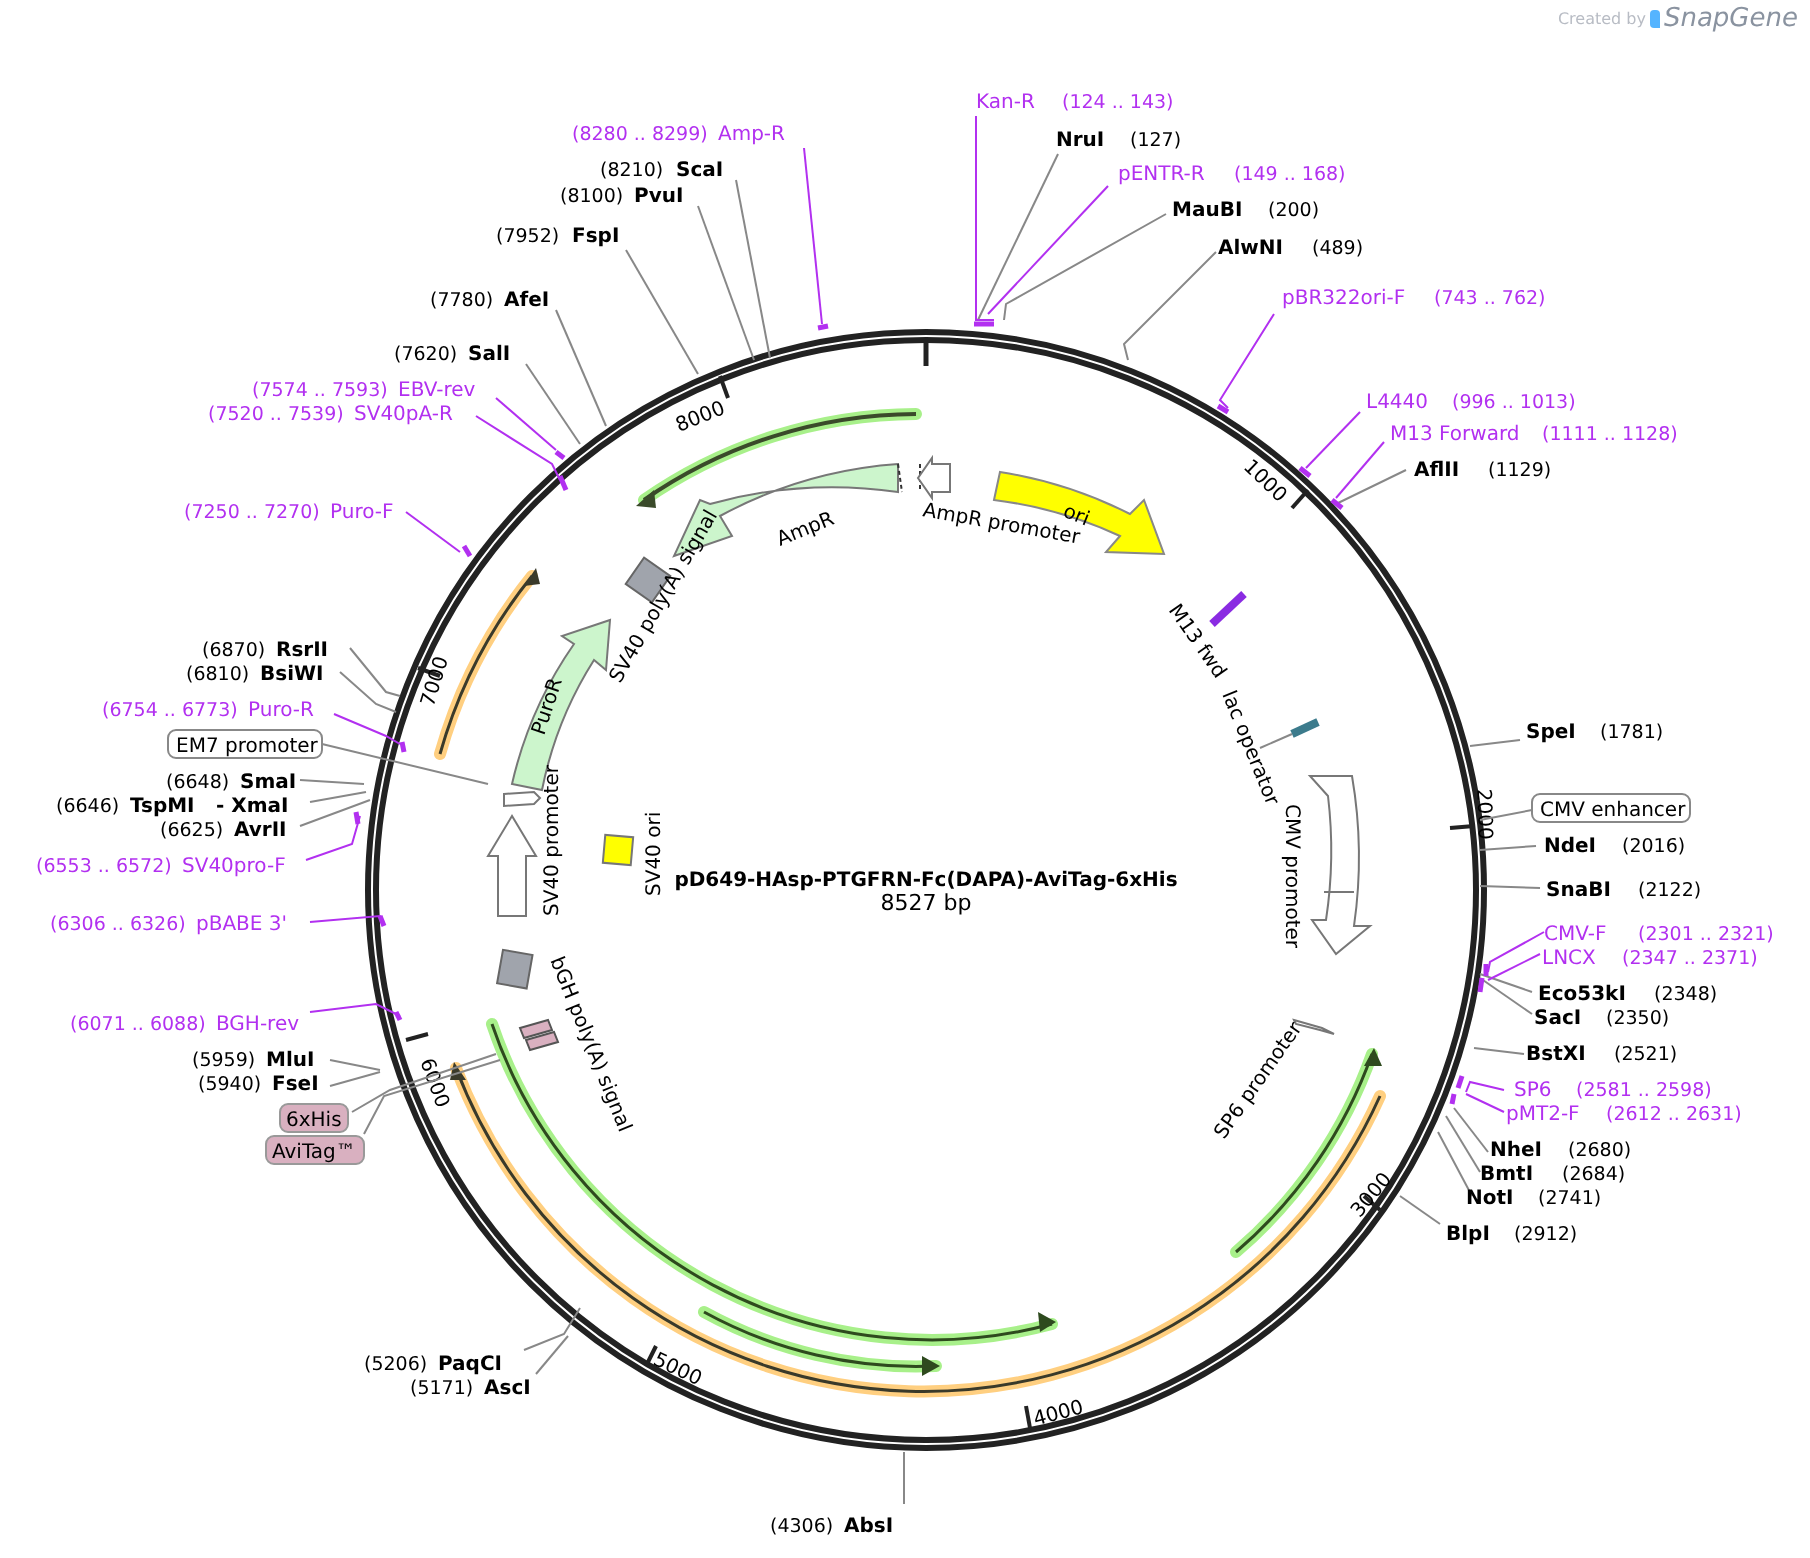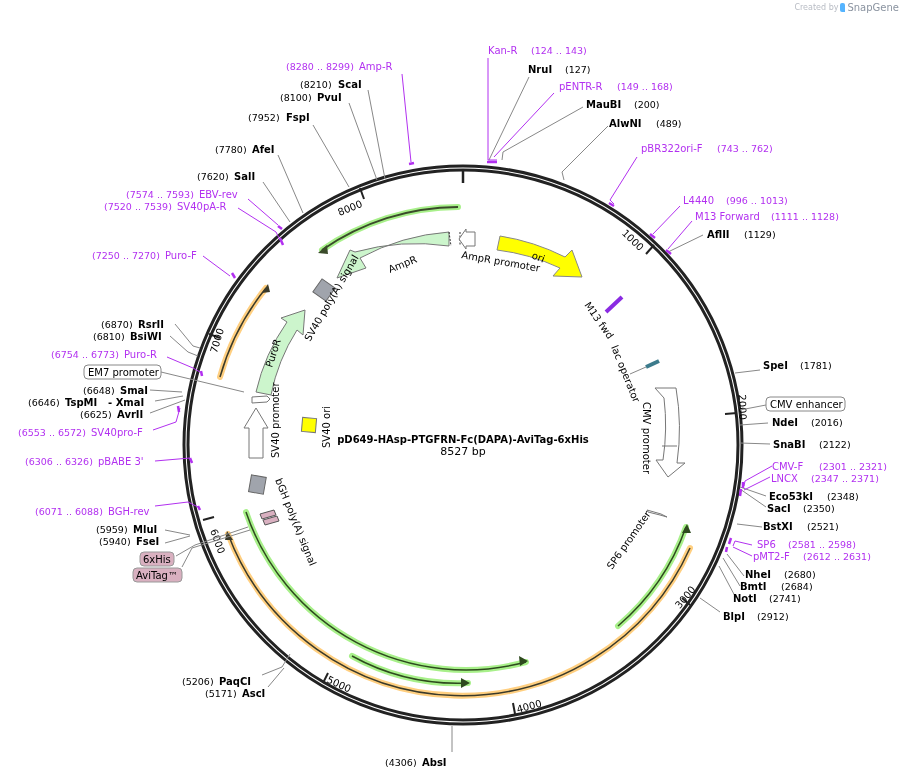--- a/index.html
+++ b/index.html
@@ -1,19 +1,19 @@
 <!DOCTYPE html>
 <html><head>
 <meta charset="utf-8">
 <style>
   html, body { margin:0; padding:0; background:#ffffff; }
   body { width:905px; height:779px; position:relative; overflow:hidden; font-family:"DejaVu Sans", sans-serif; }
   svg { position:absolute; left:0; top:0; }
   .credit { position:absolute; right:6px; top:2px; font-size:8px; color:#b8bcc4; display:flex; align-items:center; gap:2px; }
-  .credit .brand { font-size:10px; color:#8a93a0; }
+  .credit .brand { font-size:13px; color:#8a93a0;font-style:italic; }
   .credit .logo { display:inline-block; width:5px; height:9px; background:#55b4ff; border-radius:2px 2px 0 2px; }
   .lbl { font-size:10px; fill:#000; }
   .enz { font-size:10px; font-weight:bold; fill:#000; }
   .pos { font-size:9.5px; fill:#000; }
   .prim { font-size:10px; fill:#b230f0; }
   .primpos { font-size:9.5px; fill:#b230f0; }
   .feat { font-size:10px; fill:#000; }
   .tick { font-size:10px; fill:#000; }
 </style>
 </head>

